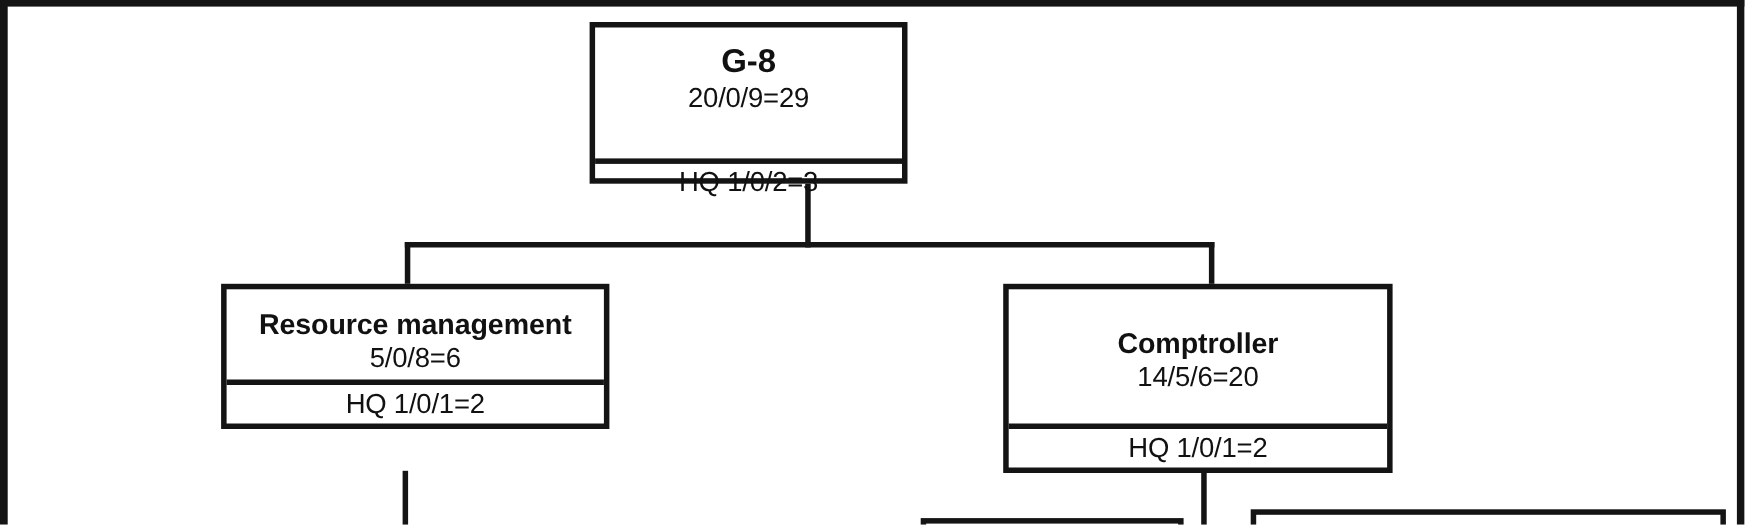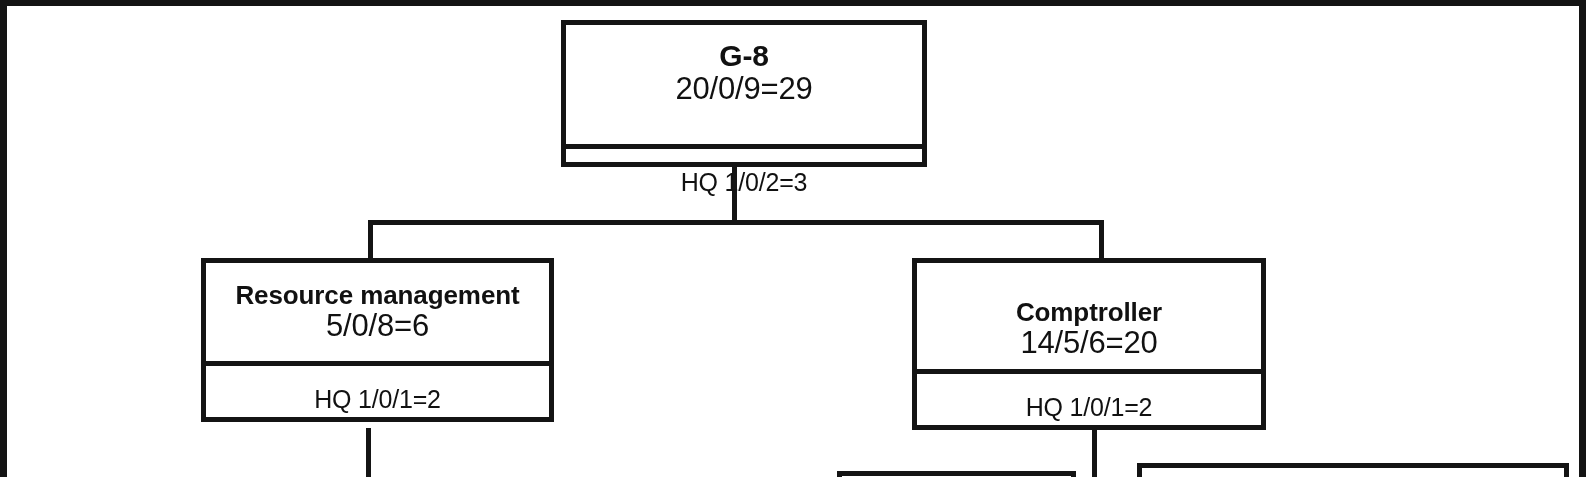--- a/index.html
+++ b/index.html
@@ -50,44 +50,44 @@
   }
   .node .title {
     font-weight: bold;
     font-size: 26px;
     line-height: 31px;
     text-align: center;
     color: #111111;
     letter-spacing: -0.1px;
   }
   .node .strength {
-    font-size: 31px;
+    font-size: 25px;
     line-height: 30px;
     text-align: center;
     color: #111111;
     letter-spacing: -0.2px;
   }
   .node .hq {
     box-sizing: border-box;
     border-top: 5px solid #141414;
     font-size: 25px;
     line-height: 30px;
     text-align: center;
     color: #111111;
     letter-spacing: -0.2px;
-    padding-top: 18px;
+    padding-top: 2px;
     padding-bottom: 3px;
   }
 
   
-  #node-g8       { left: 554px; top: 14px;  width: 366px; height: 147px; gap: 40px; }
+  #node-g8       { left: 529px; top: 14px;  width: 289px; height: 147px; gap: 40px; }
   #node-g8 .body { height: 100px; justify-content: flex-start; padding-top: 13px; }
   #node-g8 .title { font-size: 30px; line-height: 36px; }
 
-  #node-resource        { left: 194px; top: 252px; width: 353px; height: 164px; }
+  #node-resource        { left: 194px; top: 252px; width: 353px; height: 132px; }
   #node-resource .body  { height: 128px; padding-top: 17px; }
 
   #node-comptroller        { left: 905px; top: 252px; width: 354px; height: 172px; }
   #node-comptroller .body  { height: 128px; padding-top: 34px; }
 
   
   #node-budget     { left: 830px;  top: 465px; width: 239px; height: 80px; }
   #node-financial  { left: 1130px; top: 457px; width: 432px; height: 90px; }
   #node-financial .title { padding-top: 9px; }
 

